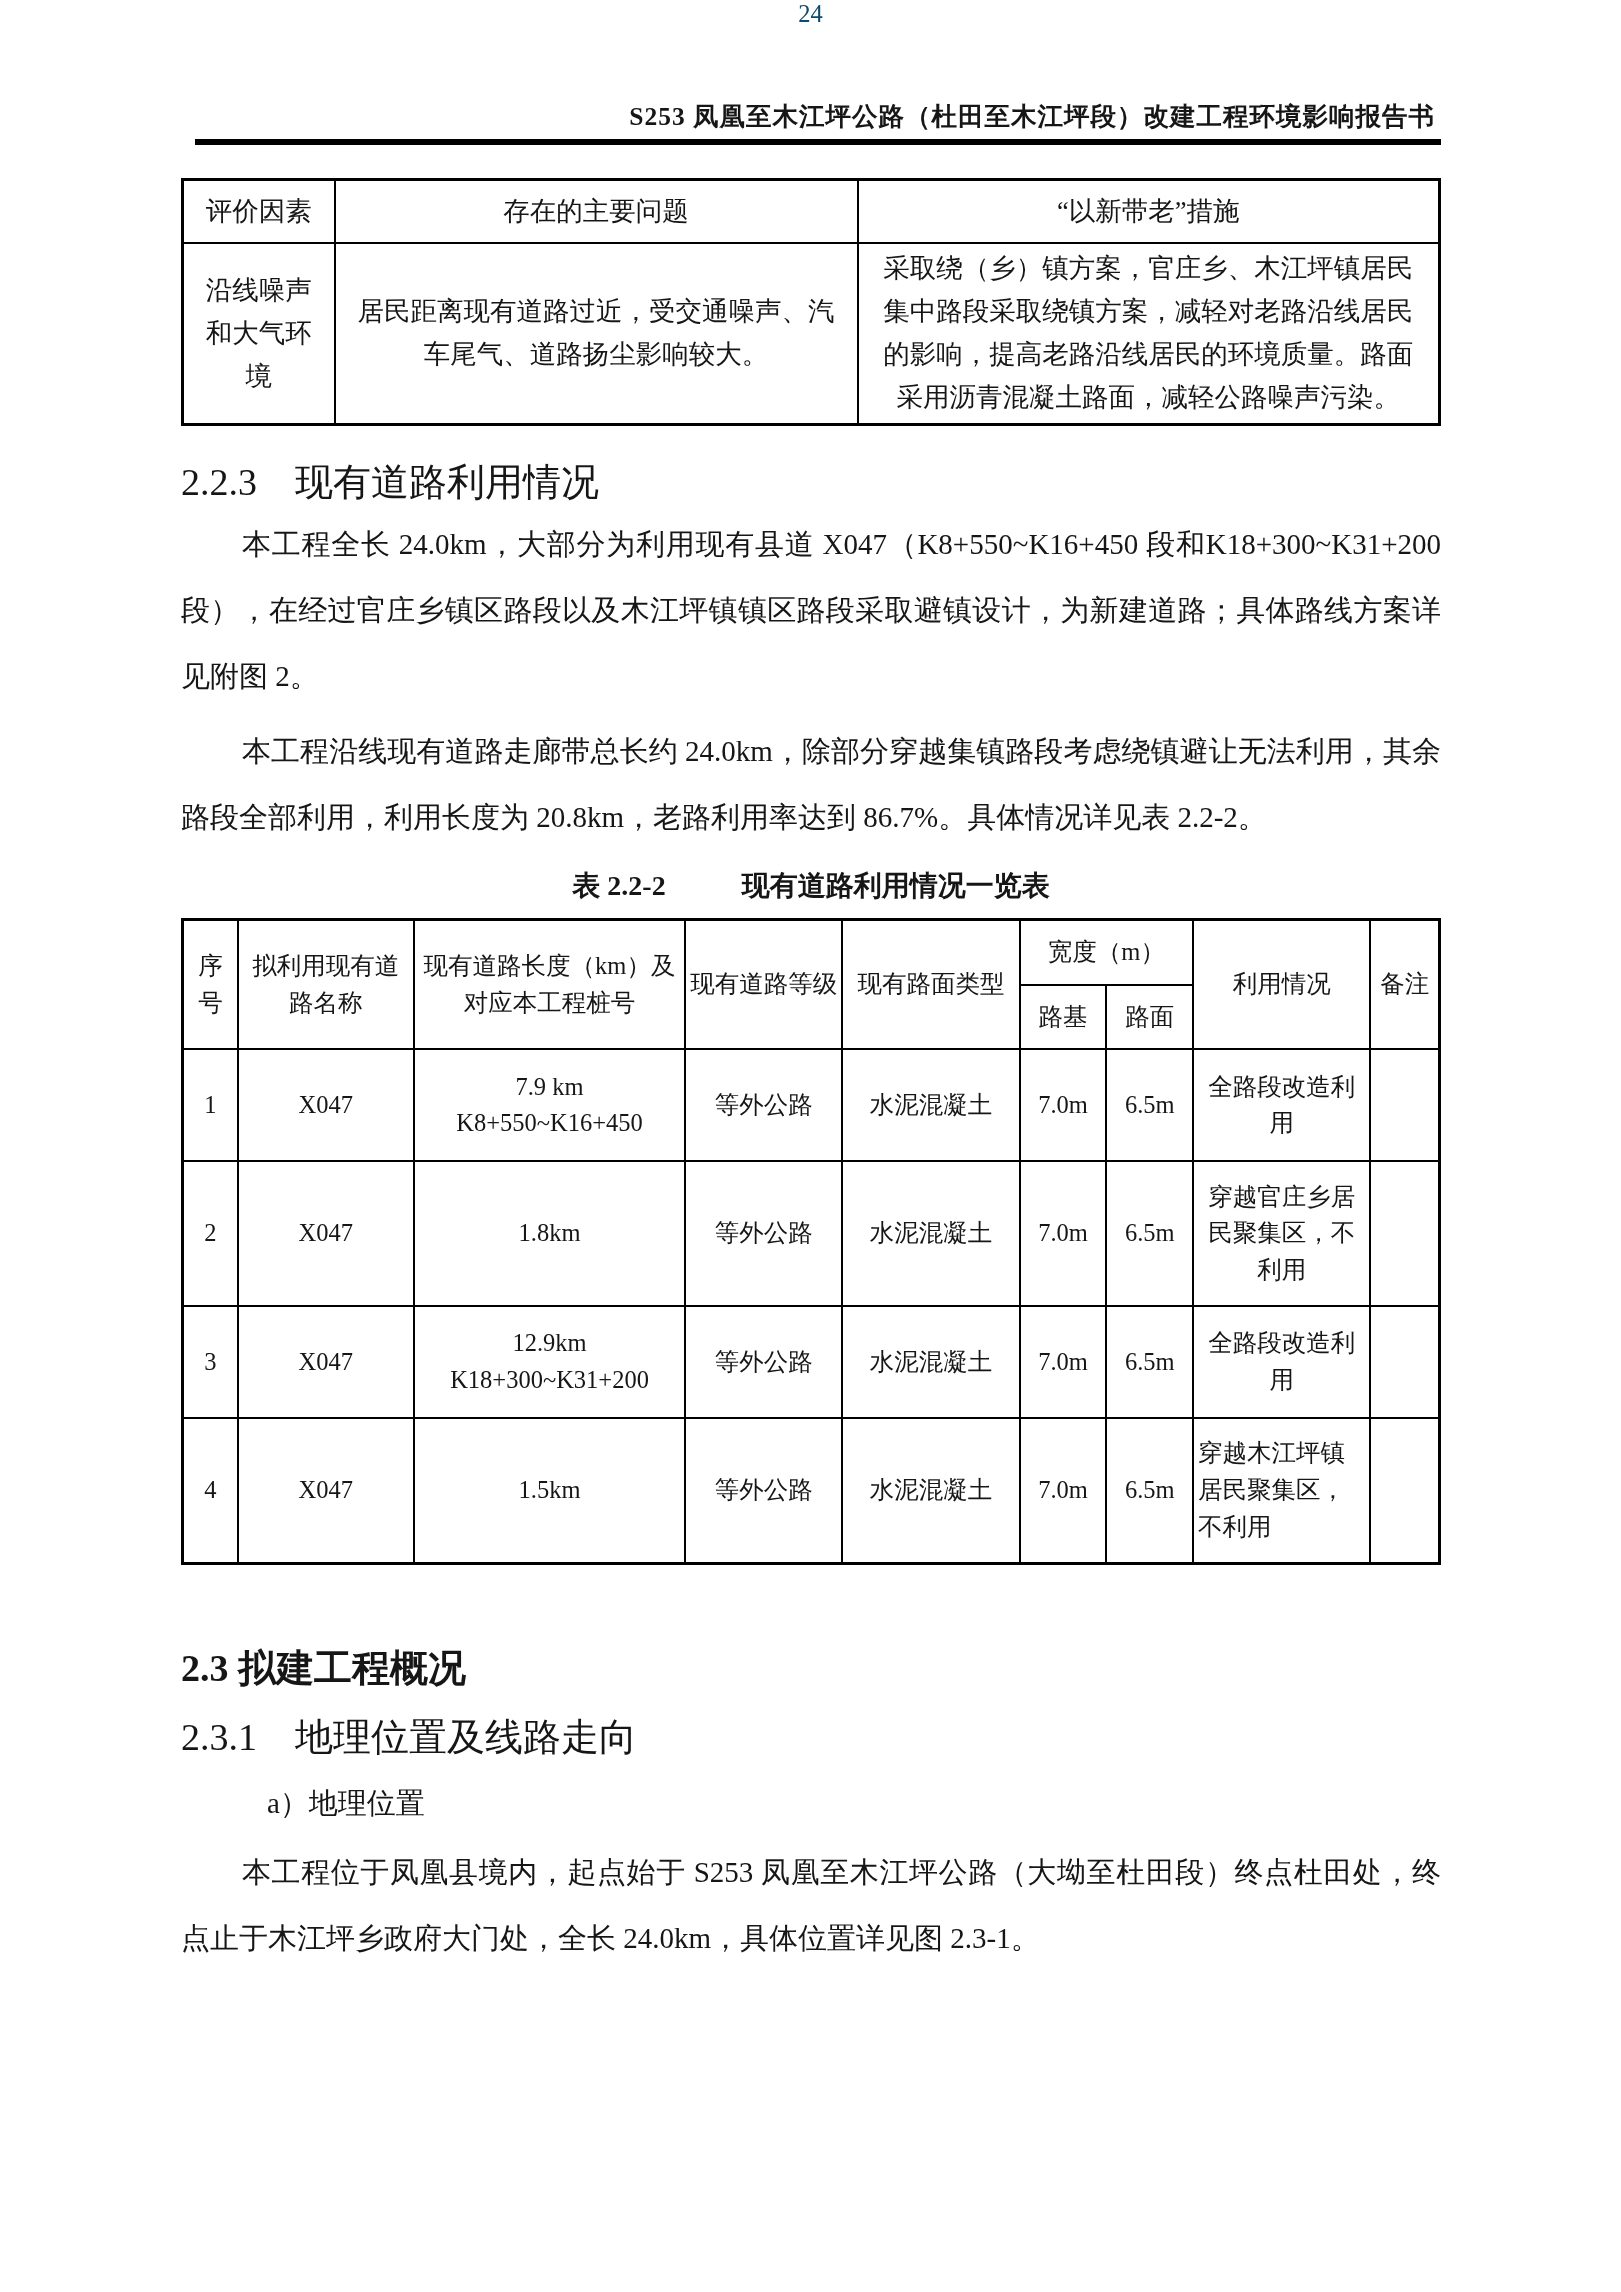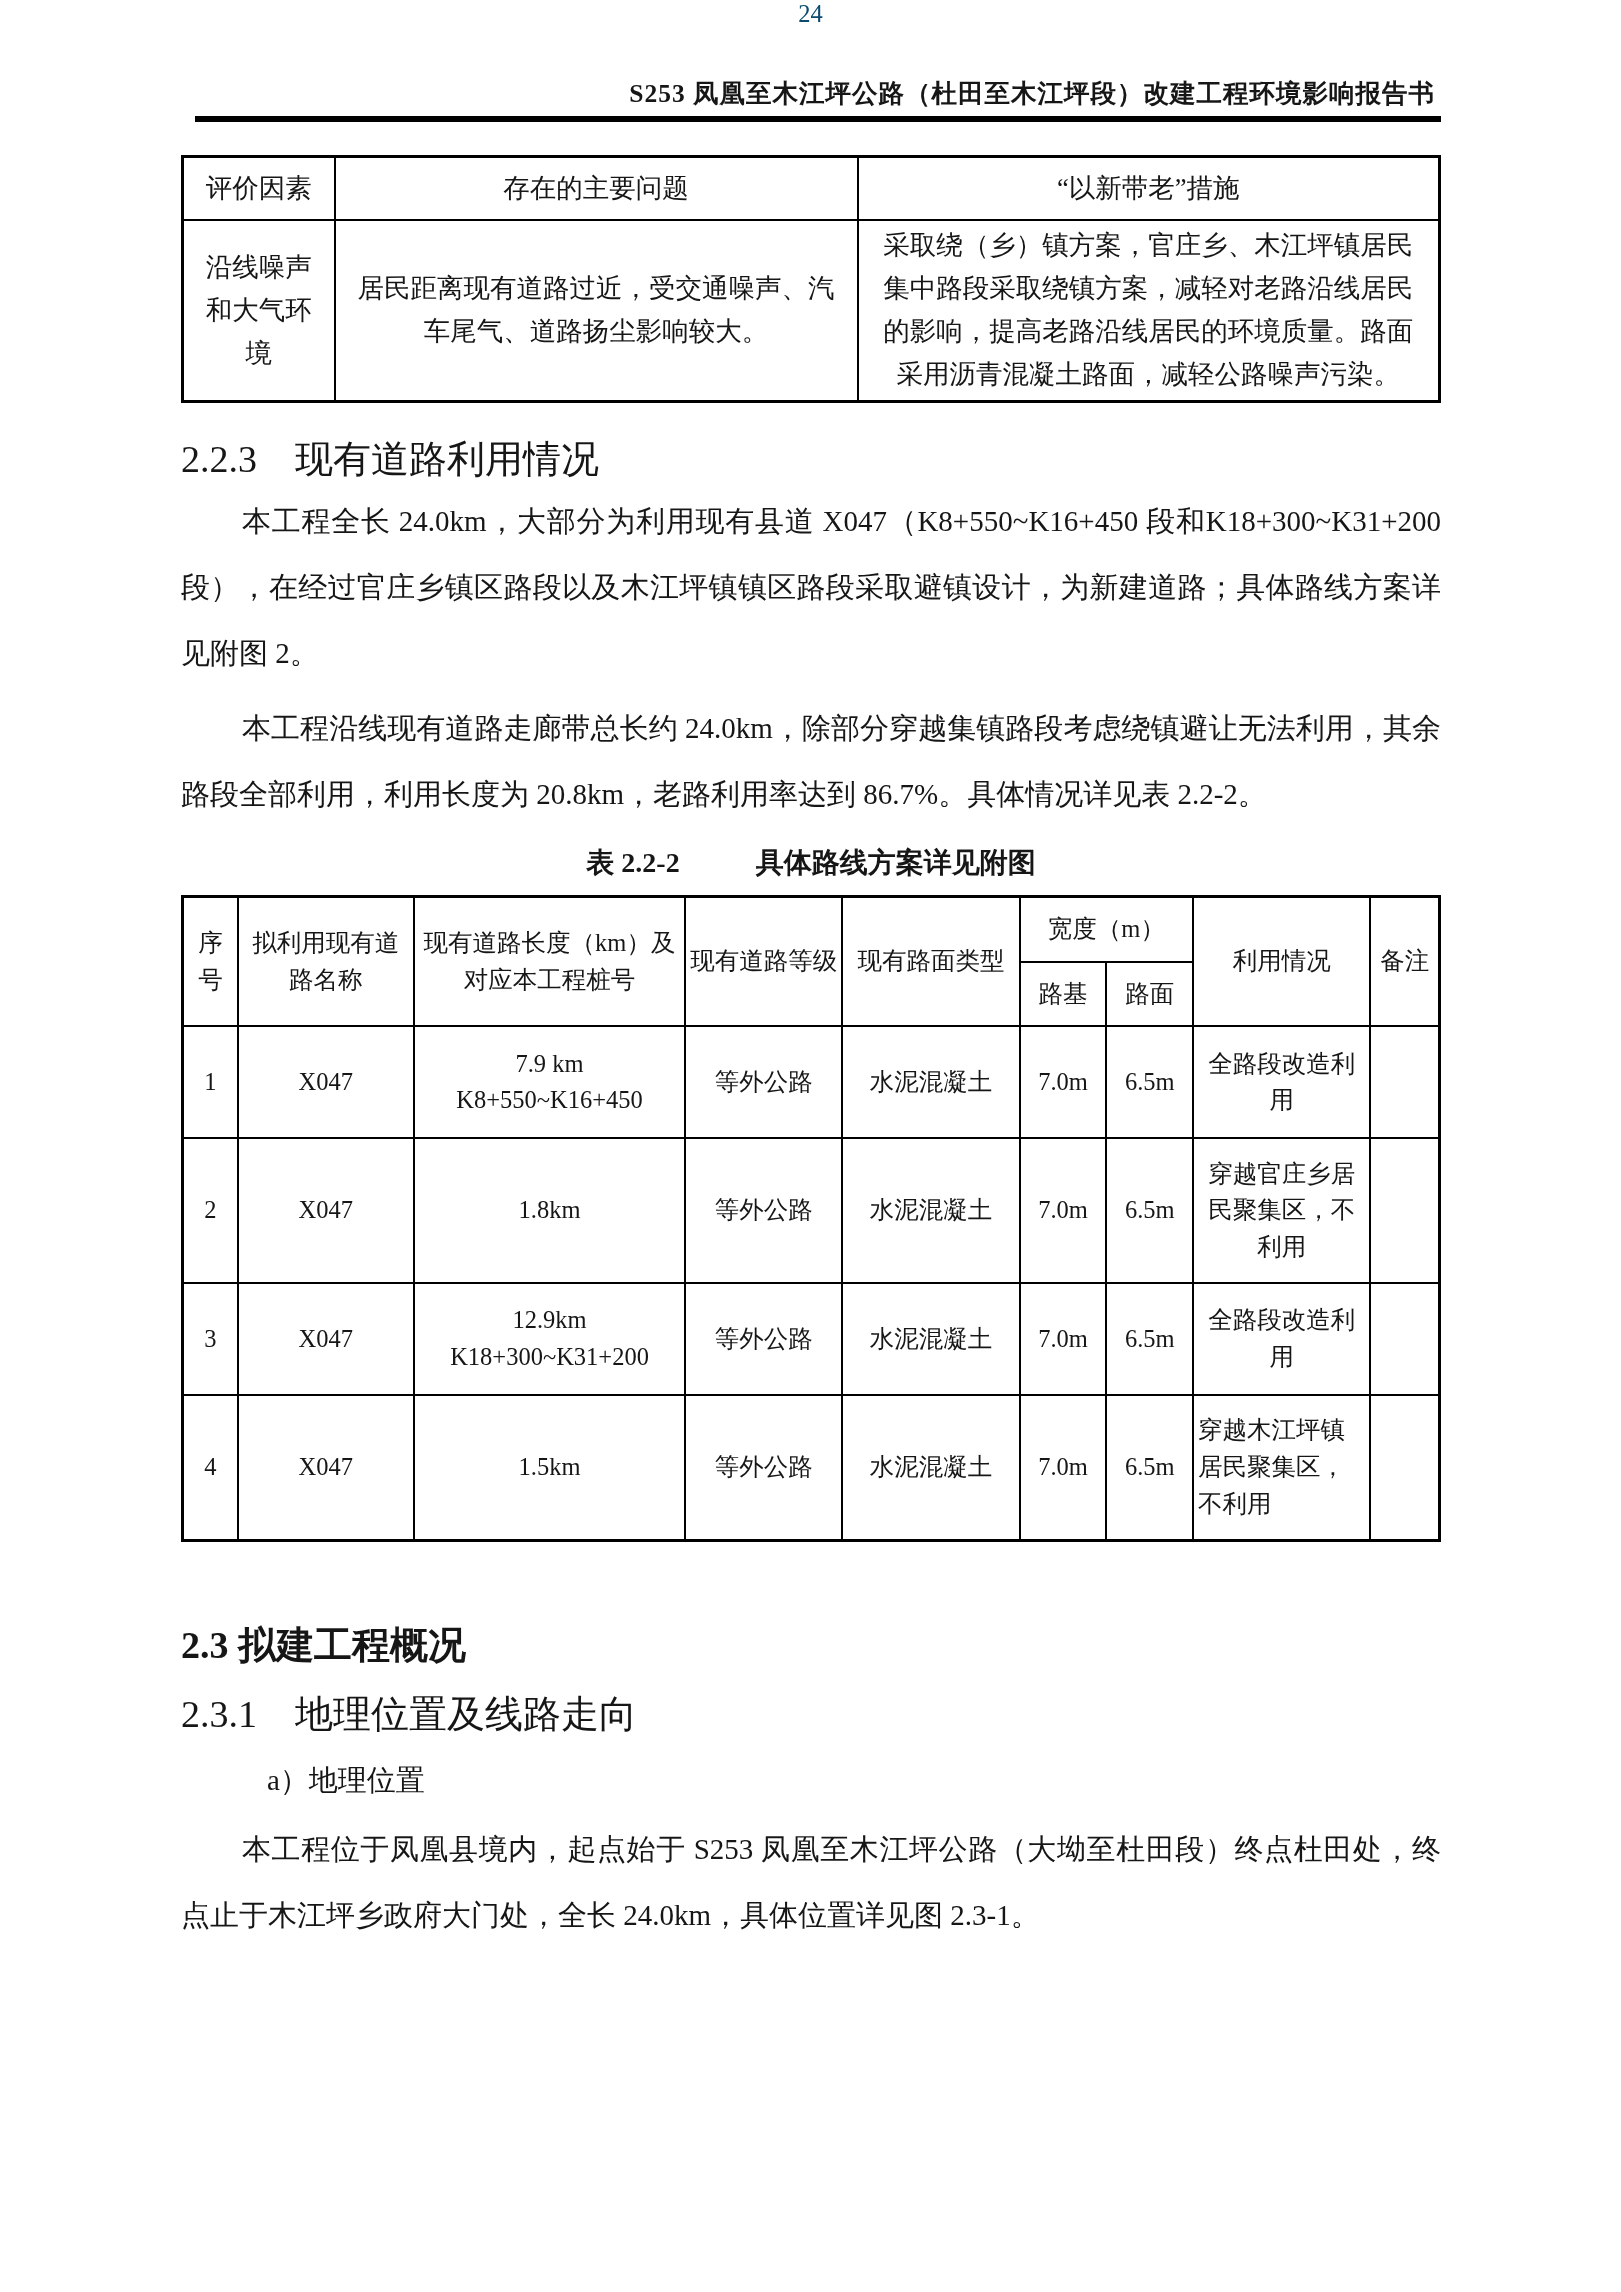--- a/index.html
+++ b/index.html
@@ -8,21 +8,21 @@
     width:1621px; height:2293px;
     margin:0 auto;
     background:#ffffff;
     color:#161616;
     font-family:"Liberation Serif","DejaVu Serif",serif;
     overflow:hidden;
   }
   .content { position:absolute; left:181px; top:0; width:1260px; }
 
   
-  .doc-header { padding-top:78px; }
+  .doc-header { padding-top:101px; }
   .doc-header-title {
     text-align:right;
     font-size:25.5px;
     font-weight:bold;
     line-height:31px;
     padding-right:5.9px;
     letter-spacing:1px;
   }
   .doc-header-rule {
     height:5.9px; background:#000;
@@ -141,21 +141,21 @@
           <td>采取绕（乡）镇方案，官庄乡、木江坪镇居民集中路段采取绕镇方案，减轻对老路沿线居民的影响，提高老路沿线居民的环境质量。路面采用沥青混凝土路面，减轻公路噪声污染。</td>
         </tr>
       </tbody>
     </table>
 
     <h3 class="h-section">2.2.3　现有道路利用情况</h3>
     <p class="body-para">本工程全长 24.0km，大部分为利用现有县道 X047（K8+550~K16+450 段和K18+300~K31+200 段），在经过官庄乡镇区路段以及木江坪镇镇区路段采取避镇设计，为新建道路；具体路线方案详见附图 2。</p>
     <p class="body-para">本工程沿线现有道路走廊带总长约 24.0km，除部分穿越集镇路段考虑绕镇避让无法利用，其余路段全部利用，利用长度为 20.8km，老路利用率达到 86.7%。具体情况详见表 2.2-2。</p>
 
     <div class="tbl-caption">
-      <span class="cap-label">表 2.2-2</span><span>具体路线方案详见附图</span>
+      <span class="cap-label">表 2.2-2</span><span>现有道路利用情况一览表</span>
     </div>
 
     <table class="main">
       <colgroup>
         <col style="width:4.4%">
         <col style="width:14%">
         <col style="width:21.6%">
         <col style="width:12.5%">
         <col style="width:14.1%">
         <col style="width:6.9%">

